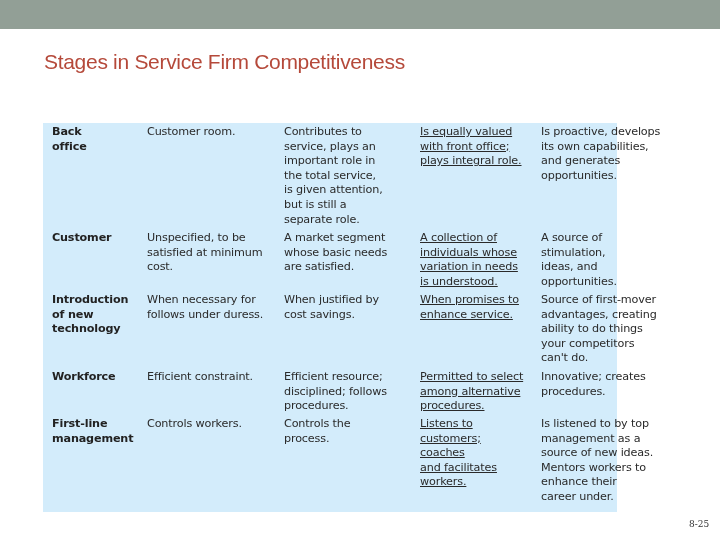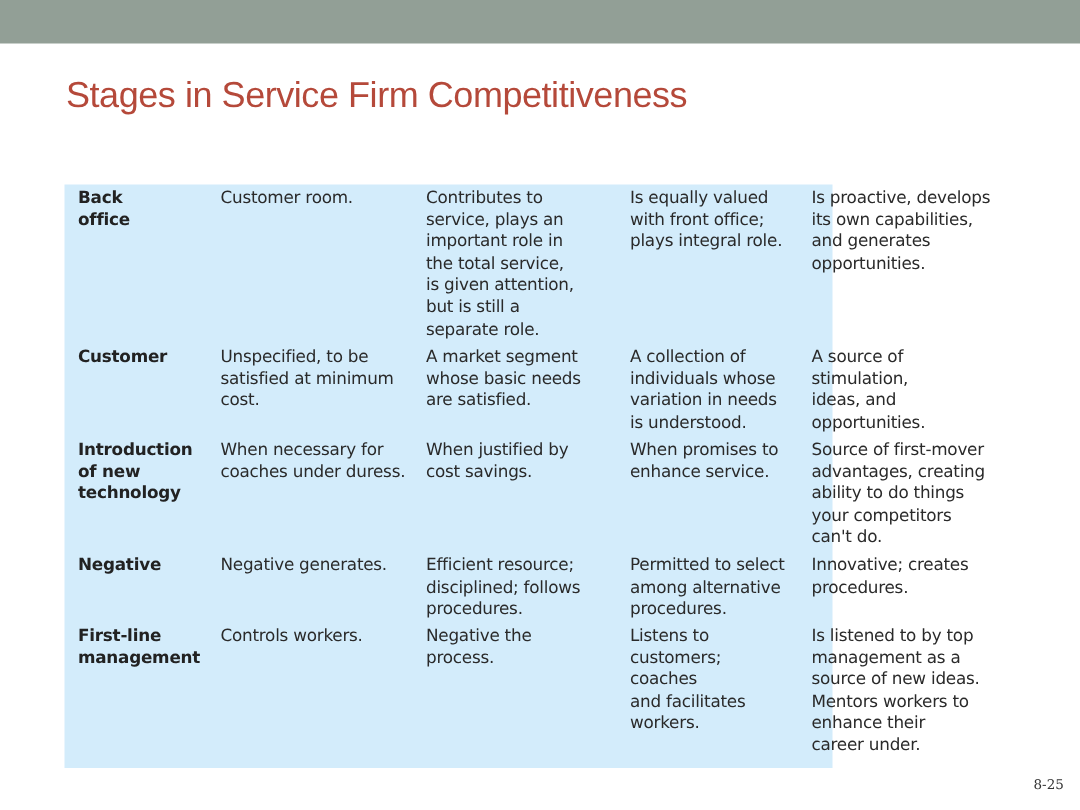--- a/index.html
+++ b/index.html
@@ -8,40 +8,40 @@
       background: #ffffff;
       font-family: "DejaVu Sans", sans-serif;
     }
     .top-bar {
       position: absolute; left: 0; top: 0; width: 720px; height: 29px;
       background: #929f96;
     }
     .slide-title {
       position: absolute; left: 44px; top: 50px;
       font-family: "Liberation Sans", sans-serif;
-      font-size: 24px; color: #b5493a; letter-spacing: -0.3px;
+      font-size: 21px; color: #b5493a; letter-spacing: -0.3px;
       white-space: nowrap;
     }
     .table-box {
-      position: absolute; left: 43px; top: 123px; width: 512px; height: 389px;
+      position: absolute; left: 43px; top: 123px; width: 574px; height: 389px;
       background: #d3ecfb;
     }
     .row { position: absolute; left: 0; width: 638px; }
     .cell {
       position: absolute; top: 0;
       font-family: "DejaVu Sans", sans-serif;
       font-size: 11.2px; line-height: 14.6px; color: #2a2a2a;
       white-space: pre-line;
       letter-spacing: -0.15px;
     }
     .cell.head { font-weight: bold; color: #222; }
     .c0 { left: 9px; width: 95px; }
     .c1 { left: 104px; width: 135px; }
     .c2 { left: 241px; width: 133px; }
-    .c3 { left: 377px; width: 118px; }
+    .c3 { left: 377px; width: 118px; text-decoration: underline; }
     .c4 { left: 498px; width: 135px; }
     .page-num {
       position: absolute; left: 689px; top: 519px;
       font-family: "DejaVu Serif", serif; font-size: 9px; color: #333;
     }
   </style>
 </head>
 <body>
 
 <div class="top-bar"></div>
@@ -86,50 +86,50 @@
 stimulation,
 ideas, and
 opportunities.</div>
   </div>
 
   <div class="row" style="top:170px;">
     <div class="cell head c0">Introduction
 of new
 technology</div>
     <div class="cell c1">When necessary for
-coaches under duress.</div>
+follows under duress.</div>
     <div class="cell c2">When justified by
 cost savings.</div>
     <div class="cell c3">When promises to
 enhance service.</div>
     <div class="cell c4">Source of first-mover
 advantages, creating
 ability to do things
 your competitors
 can't do.</div>
   </div>
 
   <div class="row" style="top:247px;">
-    <div class="cell head c0">Negative</div>
-    <div class="cell c1">Negative generates.</div>
+    <div class="cell head c0">Workforce</div>
+    <div class="cell c1">Efficient constraint.</div>
     <div class="cell c2">Efficient resource;
 disciplined; follows
 procedures.</div>
     <div class="cell c3">Permitted to select
 among alternative
 procedures.</div>
     <div class="cell c4">Innovative; creates
 procedures.</div>
   </div>
 
   <div class="row" style="top:294px;">
     <div class="cell head c0">First-line
 management</div>
     <div class="cell c1">Controls workers.</div>
-    <div class="cell c2">Negative the
+    <div class="cell c2">Controls the
 process.</div>
     <div class="cell c3">Listens to
 customers;
 coaches
 and facilitates
 workers.</div>
     <div class="cell c4">Is listened to by top
 management as a
 source of new ideas.
 Mentors workers to

